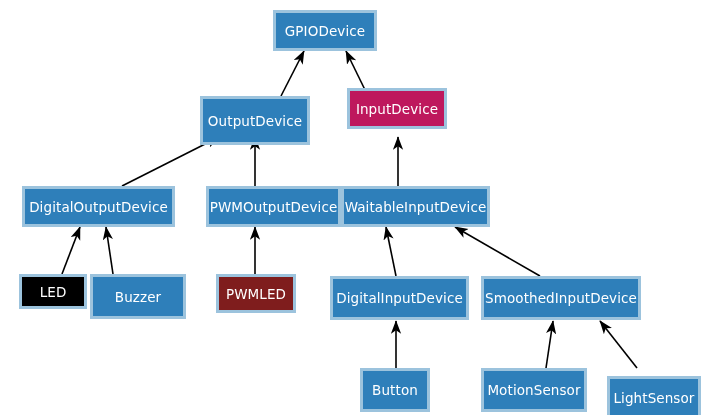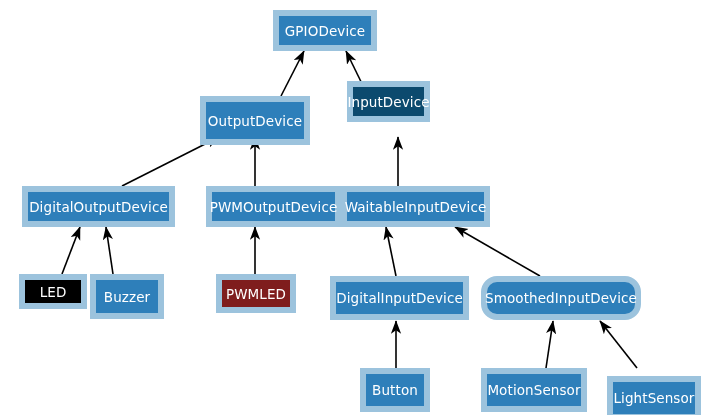--- a/index.html
+++ b/index.html
@@ -24,21 +24,21 @@
     position: absolute;
     left: 0;
     top: 0;
     width: 704px;
     height: 415px;
   }
   .node {
     position: absolute;
     box-sizing: border-box;
     background: #2e7fba;
-    border: 6px solid #0f172a;
+    border: 3px solid #0f172a;
     display: flex;
     align-items: center;
     justify-content: center;
     color: #ffffff;
     font-size: 13.5px;
     font-family: "DejaVu Sans", sans-serif;
     letter-spacing: 0.1px;
     white-space: nowrap;
     z-index: 2;
   }
@@ -74,45 +74,45 @@
       </g>
   </svg>
 
   <div id="nodes-group">
       <div class="node" style="left: 273px; top: 10px; width: 104px; height: 41px; background: rgb(46, 127, 186); border-color: rgb(156, 195, 221); color: rgb(255, 255, 255);">
         <span class="node-label">GPIODevice</span>
       </div>
       <div class="node" style="left: 200px; top: 96px; width: 110px; height: 49px; background: rgb(46, 127, 186); border-color: rgb(156, 195, 221); color: rgb(255, 255, 255);">
         <span class="node-label">OutputDevice</span>
       </div>
-      <div class="node" style="left: 347px; top: 81px; width: 83px; height: 41px; background: #0c4a6e; border-color: rgb(156, 195, 221); color: rgb(255, 255, 255);">
+      <div class="node" style="left: 347px; top: 88px; width: 100px; height: 41px; background: #be185d; border-color: rgb(156, 195, 221); color: rgb(255, 255, 255);">
         <span class="node-label">InputDevice</span>
       </div>
       <div class="node" style="left: 22px; top: 186px; width: 153px; height: 41px; background: rgb(46, 127, 186); border-color: rgb(156, 195, 221); color: rgb(255, 255, 255);">
         <span class="node-label">DigitalOutputDevice</span>
       </div>
       <div class="node" style="left: 188px; top: 186px; width: 135px; height: 41px; background: rgb(46, 127, 186); border-color: rgb(156, 195, 221); color: rgb(255, 255, 255); margin-left: 18px;">
         <span class="node-label">PWMOutputDevice</span>
       </div>
       <div class="node" style="left: 341px; top: 186px; width: 149px; height: 41px; background: rgb(46, 127, 186); border-color: rgb(156, 195, 221); color: rgb(255, 255, 255);">
         <span class="node-label">WaitableInputDevice</span>
       </div>
       <div class="node" style="left: 8px; top: 274px; width: 68px; height: 35px; background: #000000; border-color: rgb(156, 195, 221); color: rgb(255, 255, 255); margin-left: 11px;">
         <span class="node-label">LED</span>
       </div>
-      <div class="node" style="left: 90px; top: 274px; width: 74px; height: 45px; background: rgb(46, 127, 186); border-color: rgb(156, 195, 221); color: rgb(255, 255, 255);">
+      <div class="node" style="left: 90px; top: 274px; width: 96px; height: 45px; background: rgb(46, 127, 186); border-color: rgb(156, 195, 221); color: rgb(255, 255, 255);">
         <span class="node-label">Buzzer</span>
       </div>
       <div class="node" style="left: 216px; top: 274px; width: 80px; height: 39px; background: #7f1d1d; border-color: rgb(156, 195, 221); color: rgb(255, 255, 255);">
         <span class="node-label">PWMLED</span>
       </div>
       <div class="node" style="left: 330px; top: 276px; width: 139px; height: 44px; background: rgb(46, 127, 186); border-color: rgb(156, 195, 221); color: rgb(255, 255, 255);">
         <span class="node-label">DigitalInputDevice</span>
       </div>
-      <div class="node" style="left: 481px; top: 276px; width: 160px; height: 44px; background: rgb(46, 127, 186); border-color: rgb(156, 195, 221); color: rgb(255, 255, 255); border-radius: 16px;">
+      <div class="node" style="left: 481px; top: 276px; width: 160px; height: 44px; background: rgb(46, 127, 186); border-color: rgb(156, 195, 221); color: rgb(255, 255, 255);">
         <span class="node-label">SmoothedInputDevice</span>
       </div>
       <div class="node" style="left: 360px; top: 368px; width: 70px; height: 44px; background: rgb(46, 127, 186); border-color: rgb(156, 195, 221); color: #ffffff;">
         <span class="node-label">Button</span>
       </div>
       <div class="node" style="left: 481px; top: 368px; width: 106px; height: 44px; background: rgb(46, 127, 186); border-color: rgb(156, 195, 221); color: rgb(255, 255, 255);">
         <span class="node-label">MotionSensor</span>
       </div>
       <div class="node" style="left: 607px; top: 368px; width: 94px; height: 44px; background: rgb(46, 127, 186); border-color: rgb(156, 195, 221); color: rgb(255, 255, 255); margin-top: 8px;">
         <span class="node-label">LightSensor</span>

